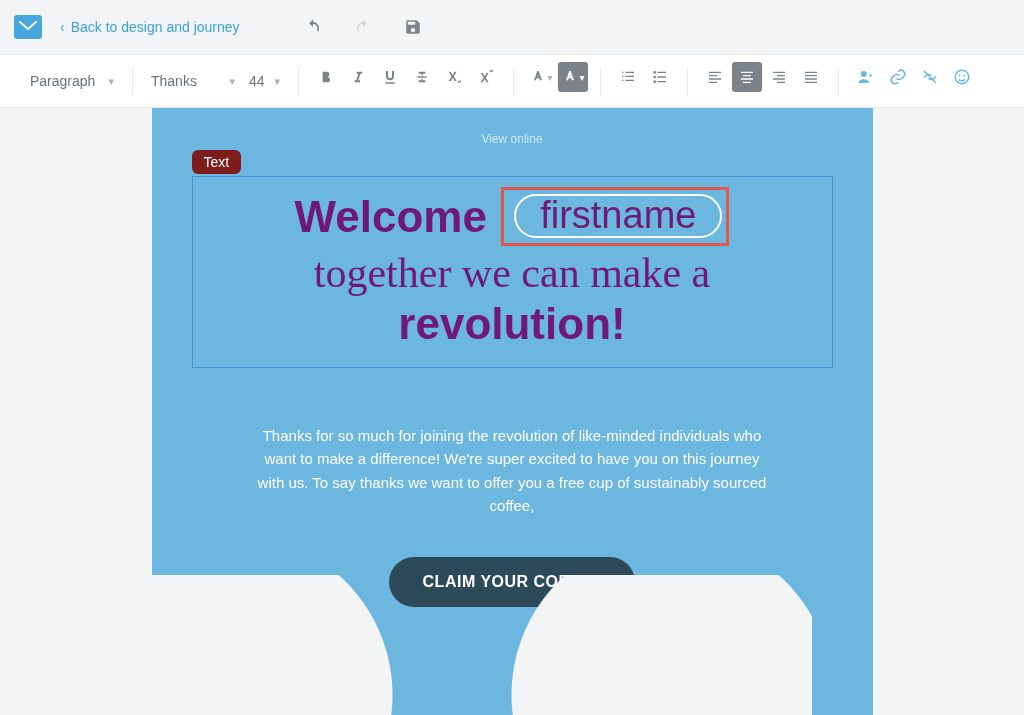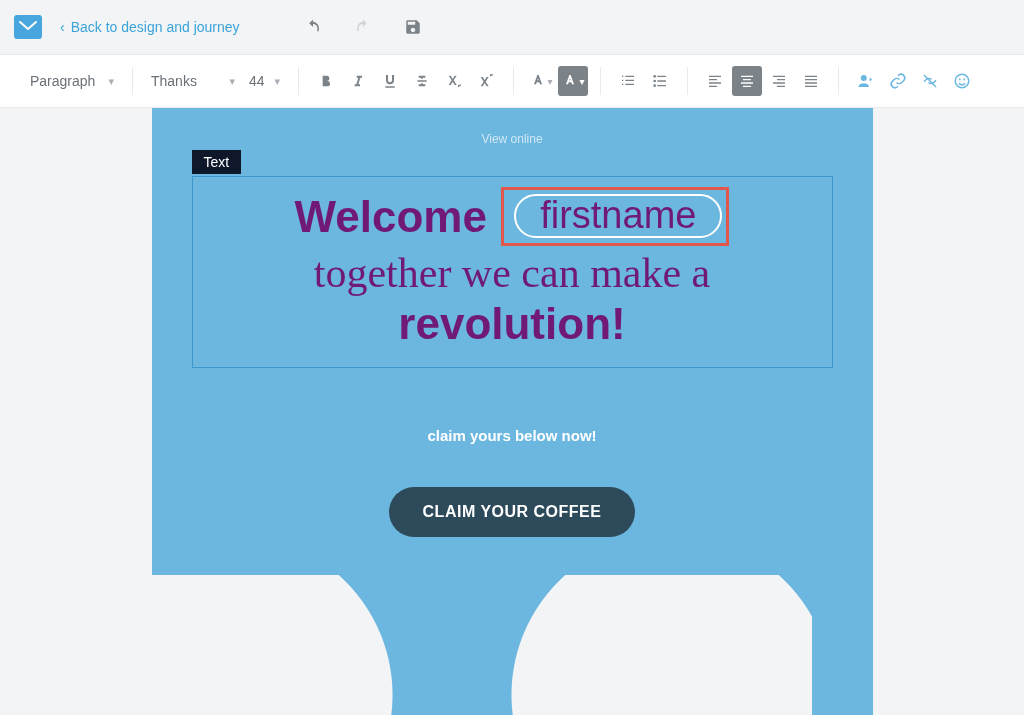--- a/index.html
+++ b/index.html
@@ -34,21 +34,21 @@
   .toolbar {
     height: 54px;
     background: #fff;
     border-top: 1px solid #e8eaec;
     border-bottom: 1px solid #e8eaec;
     display: flex;
     align-items: center;
     padding: 0 12px;
     gap: 0;
   }
-  .tb-group { display:flex; align-items:center; gap:2px; padding: 0 12px; height: 38px; }
+  .tb-group { display:flex; gap:2px; padding: 0 12px; height: 38px; }
   .tb-sep { width:1px; height: 28px; background: #e8eaec; }
   .select {
     display:flex; align-items:center; gap:10px;
     color:#6a7178; font-size:14px; padding: 0 6px; cursor:pointer;
     min-width: 80px; justify-content: space-between;
   }
   .select.wide { min-width: 96px; }
   .select .caret { color:#a9afb5; font-size:11px; }
   .ico-btn {
     width: 30px; height: 30px; display:flex; align-items:center; justify-content:center;
@@ -71,22 +71,23 @@
   }
   .view-online { text-align:center; font-size:12px; color:#cfe8f5; margin-bottom: 30px; cursor:pointer; }
 
   .text-block {
     position: relative;
     border: 1px solid #3e96cb;
     padding: 10px 14px 16px;
   }
   .block-tag {
     position:absolute; top:-27px; left:-1px;
-    background:#0f172a; color:#fff; font-size:14px;
+    background:#7f1d1d; color:#fff; font-size:14px;
     padding: 4px 12px;
+    border-radius: 6px;
   }
   .headline { text-align:center; color:#701a75; }
   .line1 { font-size:44px; font-weight:800; line-height:1.15; }
   .line2 { font-size:42px; font-weight:400; line-height:1.2; margin-top:2px;font-family:Liberation Serif, serif; }
   .line3 { font-size:44px; font-weight:800; line-height:1.2; }
 
   .placeholder-pill {
     display:inline-block;
     border: 2px solid #fff;
     border-radius: 22px;
@@ -315,20 +316,20 @@
           <span class="highlight-box">
             <span class="placeholder-pill">firstname</span>
           </span>
         </div>
         <div class="line2">together we can make a</div>
         <div class="line3">revolution!</div>
       </div>
     </div>
 
     <div class="body-copy">
-      <span class="bold">claim yours below now!</span>
+      <span>Thanks for so much for joining the revolution of like-minded individuals who want to make a difference! We're super excited to have you on this journey with us. To say thanks we want to offer you a free cup of sustainably sourced coffee,</span>
     </div>
 
     <button class="cta">CLAIM YOUR COFFEE</button>
 
     <div class="blob"></div>
   </div>
 </div>
 
 </body></html>

